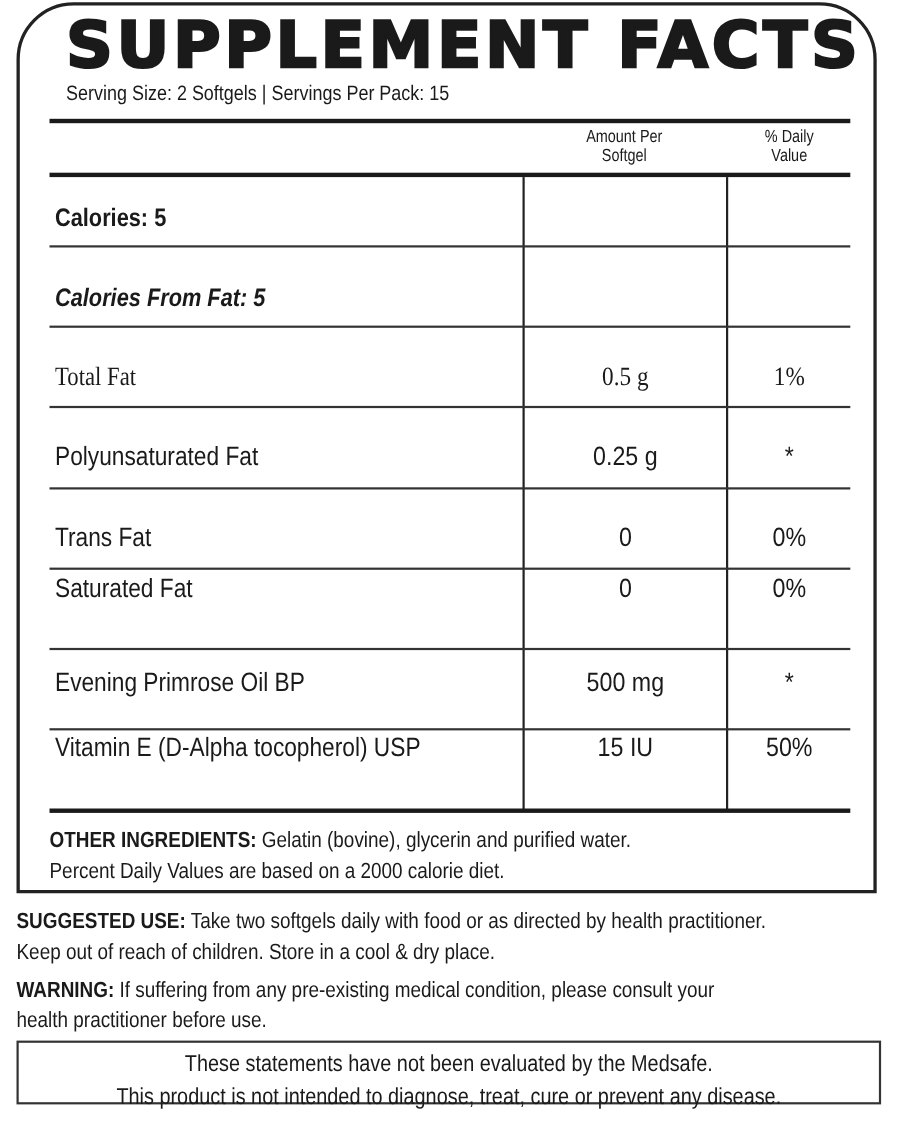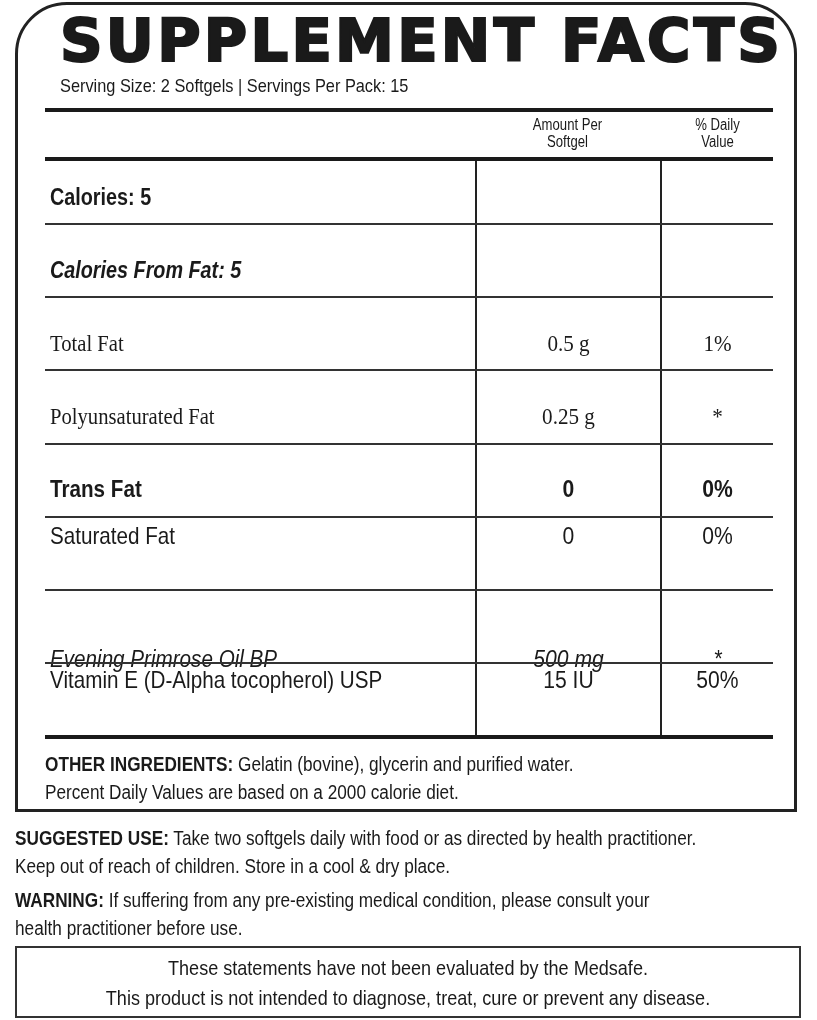--- a/index.html
+++ b/index.html
@@ -137,21 +137,21 @@
     }
     .para .lead {
       font-weight: bold;
       font-weight: 600;
     }
     .disclaimer-box {
       position: absolute;
       left: 15px;
       top: 946px;
       width: 786px;
-      height: 72px;
+      height: 58px;
       border: 2px solid #333;
       box-sizing: border-box;
     }
     .disc-line {
       position: absolute;
       left: 0;
       width: 100%;
       text-align: center;
       font-size: 21px;
       line-height: 28px;
@@ -197,42 +197,42 @@
 </div>
 <div class="rule-thin" style="top:296px;"></div>
 
 <div class="row" style="top:307px;font-family:Liberation Serif, serif;">
   <span class="name">Total Fat</span>
   <span class="amt">0.5 g</span>
   <span class="dv">1%</span>
 </div>
 <div class="rule-thin" style="top:369px;"></div>
 
-<div class="row" style="top:380px;font-family:Liberation Serif, serif;">
+<div class="row" style="top:380px;">
   <span class="name">Polyunsaturated Fat</span>
   <span class="amt">0.25 g</span>
   <span class="dv">*</span>
 </div>
 <div class="rule-thin" style="top:443px;"></div>
 
-<div class="row" style="top:453px;font-weight:bold;">
+<div class="row" style="top:453px;">
   <span class="name">Trans Fat</span>
   <span class="amt">0</span>
   <span class="dv">0%</span>
 </div>
 <div class="rule-thin" style="top:516px;"></div>
 
 <div class="row" style="top:500px;">
   <span class="name">Saturated Fat</span>
   <span class="amt">0</span>
   <span class="dv">0%</span>
 </div>
 <div class="rule-thin" style="top:589px;"></div>
 
-<div class="row" style="top:623px;font-style:italic;">
+<div class="row" style="top:585px;">
   <span class="name">Evening Primrose Oil BP</span>
   <span class="amt">500 mg</span>
   <span class="dv">*</span>
 </div>
 <div class="rule-thin" style="top:662px;"></div>
 
 <div class="row" style="top:644px;">
   <span class="name">Vitamin E (D-Alpha tocopherol) USP</span>
   <span class="amt">15 IU</span>
   <span class="dv">50%</span>

